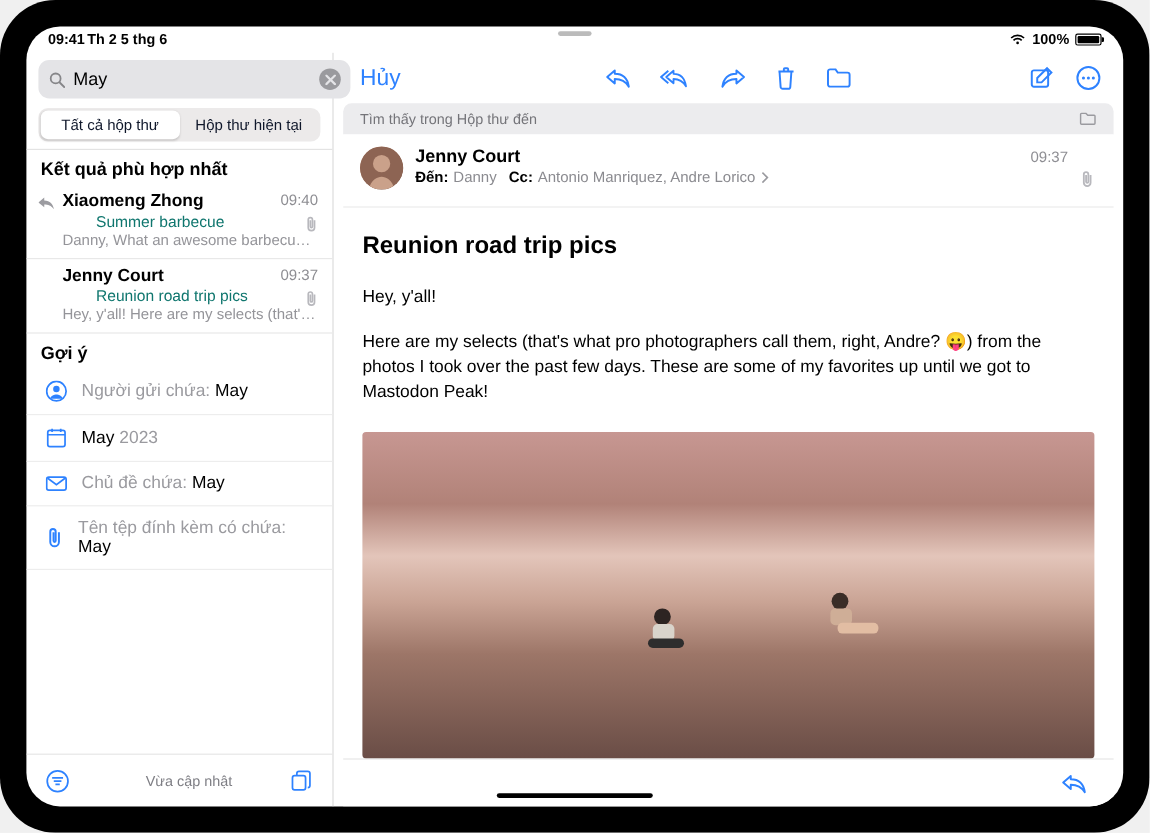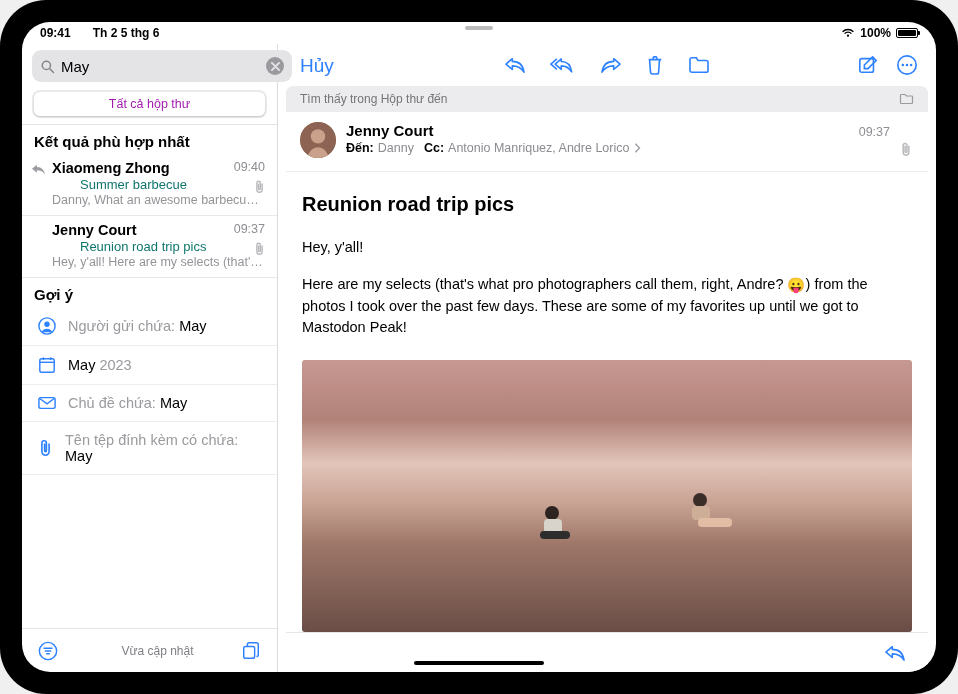--- a/index.html
+++ b/index.html
@@ -27,21 +27,21 @@
     height:22px;
     display:flex;
     align-items:center;
     padding:0 18px;
     font-size:12px;
     font-weight:600;
     color:#000;
     position:relative;
     flex-shrink:0;
   }
-  .statusbar .left{ flex:1; display:flex; gap:22px;align-items:flex-end;}
+  .statusbar .left{ flex:1; display:flex; gap:2px;align-items:flex-end;}
   .statusbar .center{
     position:absolute; left:50%; top:4px; transform:translateX(-50%);
     width:28px; height:4px; border-radius:3px; background:#bbb;
   }
   .statusbar .right{ flex:1; display:flex; justify-content:flex-end; align-items:center; gap:5px;}
   .bat-shell{ width:22px; height:10px; border:1px solid #000; border-radius:2px; position:relative;}
   .bat-shell::after{content:""; position:absolute; right:-3px; top:2px; width:2px; height:4px; background:#000; border-radius:0 1px 1px 0;}
   .bat-fill{ position:absolute; inset:1px; background:#000; border-radius:1px;}
   .wifi{ width:14px; height:10px; }
   .content{
@@ -78,21 +78,21 @@
   .cancel-link{ color:#2e82ff; font-size:19px; cursor:pointer; padding:0 2px; }
   .seg{
     margin:2px 10px 6px 10px;
     background:#eceaea;
     border-radius:8px;
     padding:2px;
     display:flex;
     font-size:12.5px;
   }
   .seg > div{
-    flex:1; text-align:center; padding:5px 0; border-radius:6px; cursor:pointer; color:#a21caf;
+    flex:1; text-align:center; padding:5px 0; border-radius:6px; cursor:pointer; color:#0f172a;
   }
   .seg > .active{
     background:#fff; box-shadow:0 1px 2px rgba(0,0,0,0.15); font-weight:500;
   }
   .section-h{
     font-size:15px; font-weight:700; color:#000;
     padding:8px 12px 4px 12px;
     border-top:1px solid #e3e3e3;
   }
   .msg{
@@ -247,20 +247,21 @@
               <svg width="9" height="9" viewBox="0 0 10 10">
                   <path d="M1 1 L9 9 M9 1 L1 9" stroke="#e4e4e7" stroke-width="2" stroke-linecap="round"></path>
                 </svg>
             </div>
           </div>
           <span class="cancel-link">Hủy</span>
         </div>
 
         <div class="seg">
           <div class="active">Tất cả hộp thư</div>
+          <div>Hộp thư hiện tại</div>
         </div>
 
         <div class="section-h">Kết quả phù hợp nhất</div>
 
         <div class="msg">
           <svg class="reply-icn" width="13" height="11" viewBox="0 0 16 12">
               <path fill="#9c9ca1" d="M6 0L0 5l6 5V7c4 0 7 1 10 5-1-5-4-9-10-9V0z"></path>
             </svg>
           <div class="row1">
               <span class="from">Xiaomeng Zhong</span>

